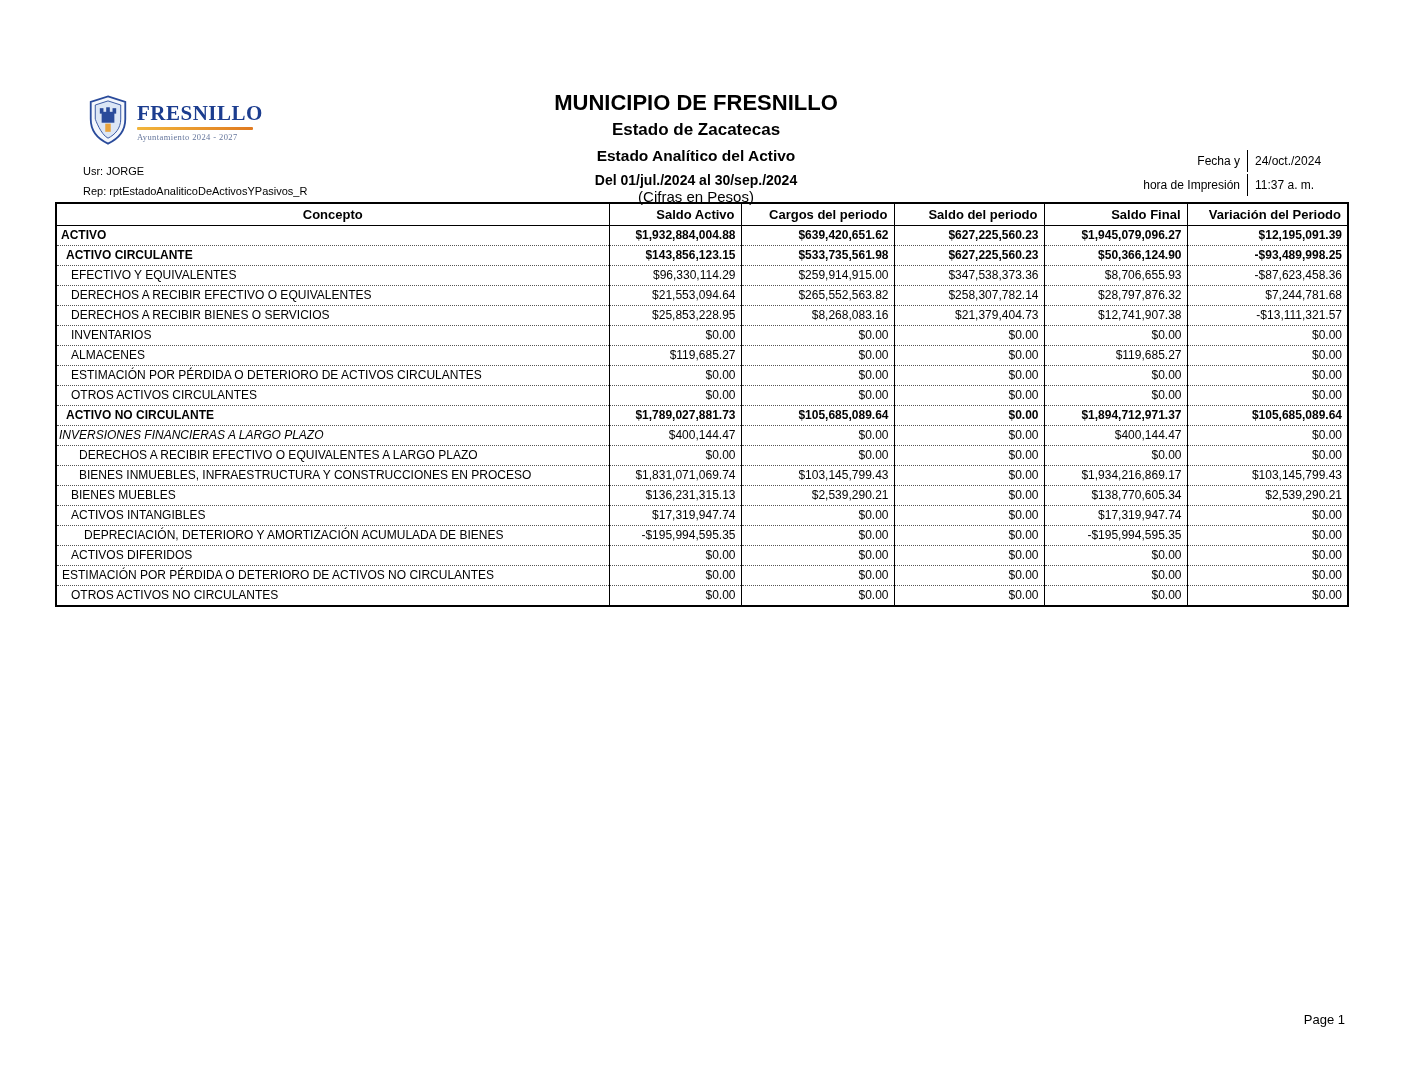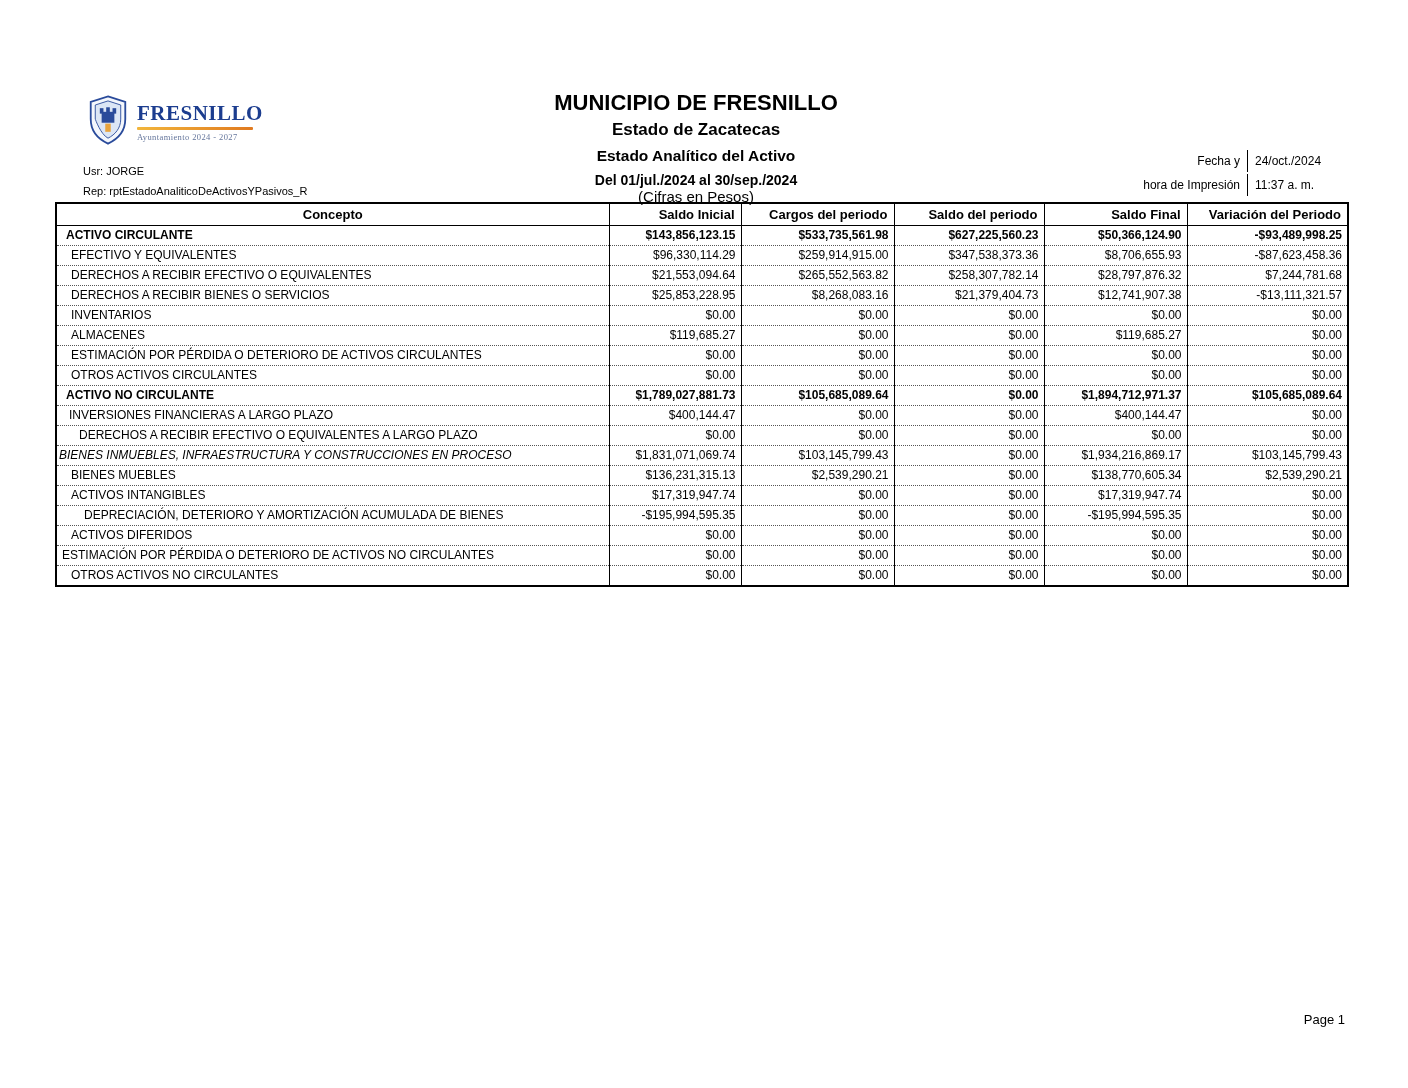--- a/index.html
+++ b/index.html
@@ -118,29 +118,37 @@
     <col style="width:553px">
     <col style="width:132px">
     <col style="width:153px">
     <col style="width:150px">
     <col style="width:143px">
     <col style="width:161px">
   </colgroup>
   <thead>
     <tr>
       <th>Concepto</th>
-      <th>Saldo Inicial</th>
+      <th>Saldo Activo</th>
       <th>Cargos del periodo</th>
       <th>Saldo del periodo</th>
       <th>Saldo Final</th>
       <th>Variación del Periodo</th>
     </tr>
   </thead>
   <tbody>
       <tr class="bold">
+    <td class="concepto" style="padding-left: 4px;">ACTIVO</td>
+    <td class="val">$1,932,884,004.88</td>
+    <td class="val">$639,420,651.62</td>
+    <td class="val">$627,225,560.23</td>
+    <td class="val">$1,945,079,096.27</td>
+    <td class="val">$12,195,091.39</td>
+  </tr>
+      <tr class="bold">
     <td class="concepto" style="padding-left: 9px;">ACTIVO CIRCULANTE</td>
     <td class="val">$143,856,123.15</td>
     <td class="val">$533,735,561.98</td>
     <td class="val">$627,225,560.23</td>
     <td class="val">$50,366,124.90</td>
     <td class="val">-$93,489,998.25</td>
   </tr>
       <tr>
     <td class="concepto" style="padding-left: 14px;">EFECTIVO Y EQUIVALENTES</td>
     <td class="val">$96,330,114.29</td>
@@ -199,37 +207,37 @@
   </tr>
       <tr class="bold">
     <td class="concepto" style="padding-left: 9px;">ACTIVO NO CIRCULANTE</td>
     <td class="val">$1,789,027,881.73</td>
     <td class="val">$105,685,089.64</td>
     <td class="val">$0.00</td>
     <td class="val">$1,894,712,971.37</td>
     <td class="val">$105,685,089.64</td>
   </tr>
       <tr>
-    <td class="concepto" style="padding-left: 12px;">INVERSIONES FINANCIERAS A LARGO PLAZO</td>
+    <td class="concepto" style="padding-left: 2px; font-style: italic;">INVERSIONES FINANCIERAS A LARGO PLAZO</td>
     <td class="val">$400,144.47</td>
     <td class="val">$0.00</td>
     <td class="val">$0.00</td>
     <td class="val">$400,144.47</td>
     <td class="val">$0.00</td>
   </tr>
       <tr>
     <td class="concepto" style="padding-left: 22px;">DERECHOS A RECIBIR EFECTIVO O EQUIVALENTES A LARGO PLAZO</td>
     <td class="val">$0.00</td>
     <td class="val">$0.00</td>
     <td class="val">$0.00</td>
     <td class="val">$0.00</td>
     <td class="val">$0.00</td>
   </tr>
       <tr>
-    <td class="concepto" style="padding-left: 2px; font-style: italic;">BIENES INMUEBLES, INFRAESTRUCTURA Y CONSTRUCCIONES EN PROCESO</td>
+    <td class="concepto" style="padding-left: 22px;">BIENES INMUEBLES, INFRAESTRUCTURA Y CONSTRUCCIONES EN PROCESO</td>
     <td class="val">$1,831,071,069.74</td>
     <td class="val">$103,145,799.43</td>
     <td class="val">$0.00</td>
     <td class="val">$1,934,216,869.17</td>
     <td class="val">$103,145,799.43</td>
   </tr>
       <tr>
     <td class="concepto" style="padding-left: 14px;">BIENES MUEBLES</td>
     <td class="val">$136,231,315.13</td>
     <td class="val">$2,539,290.21</td>

